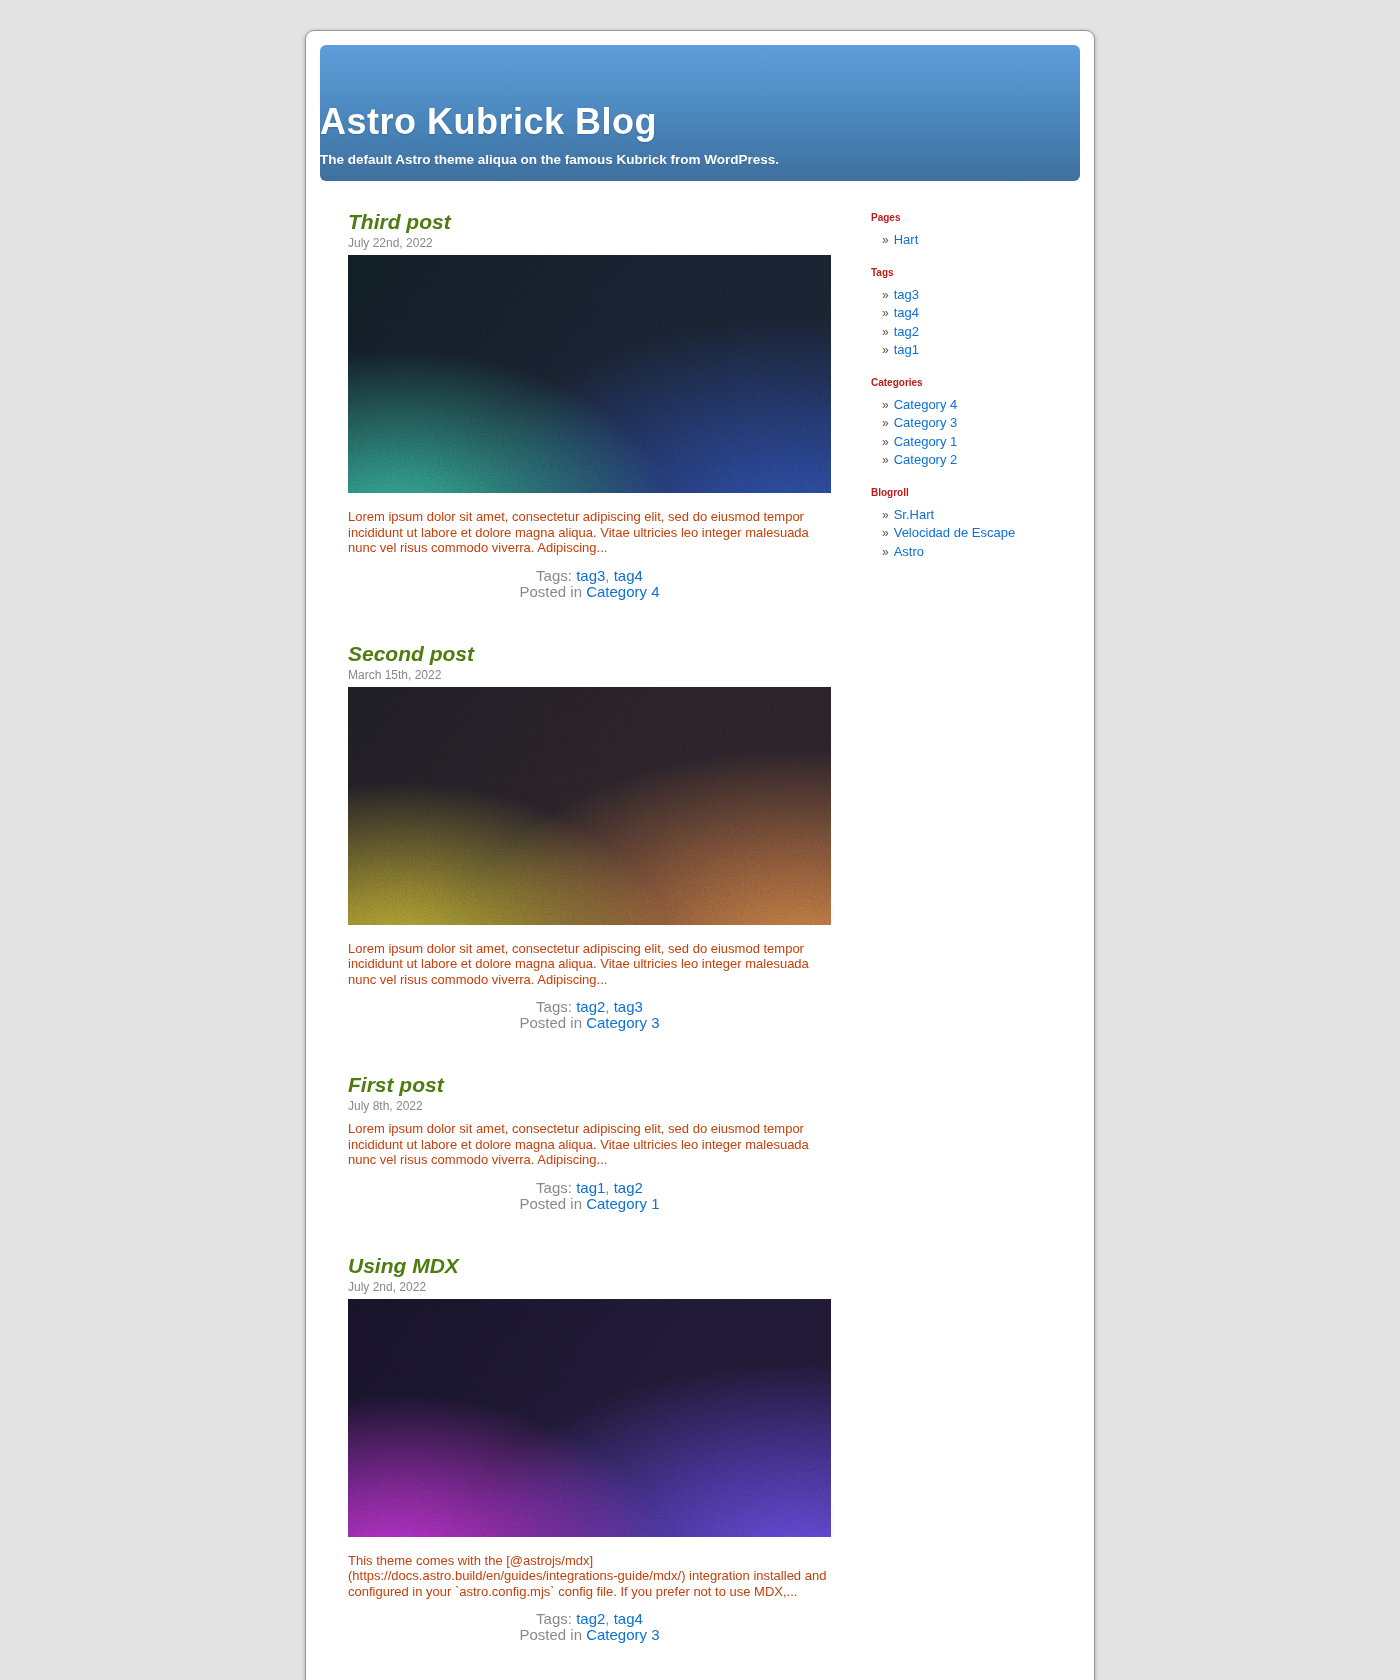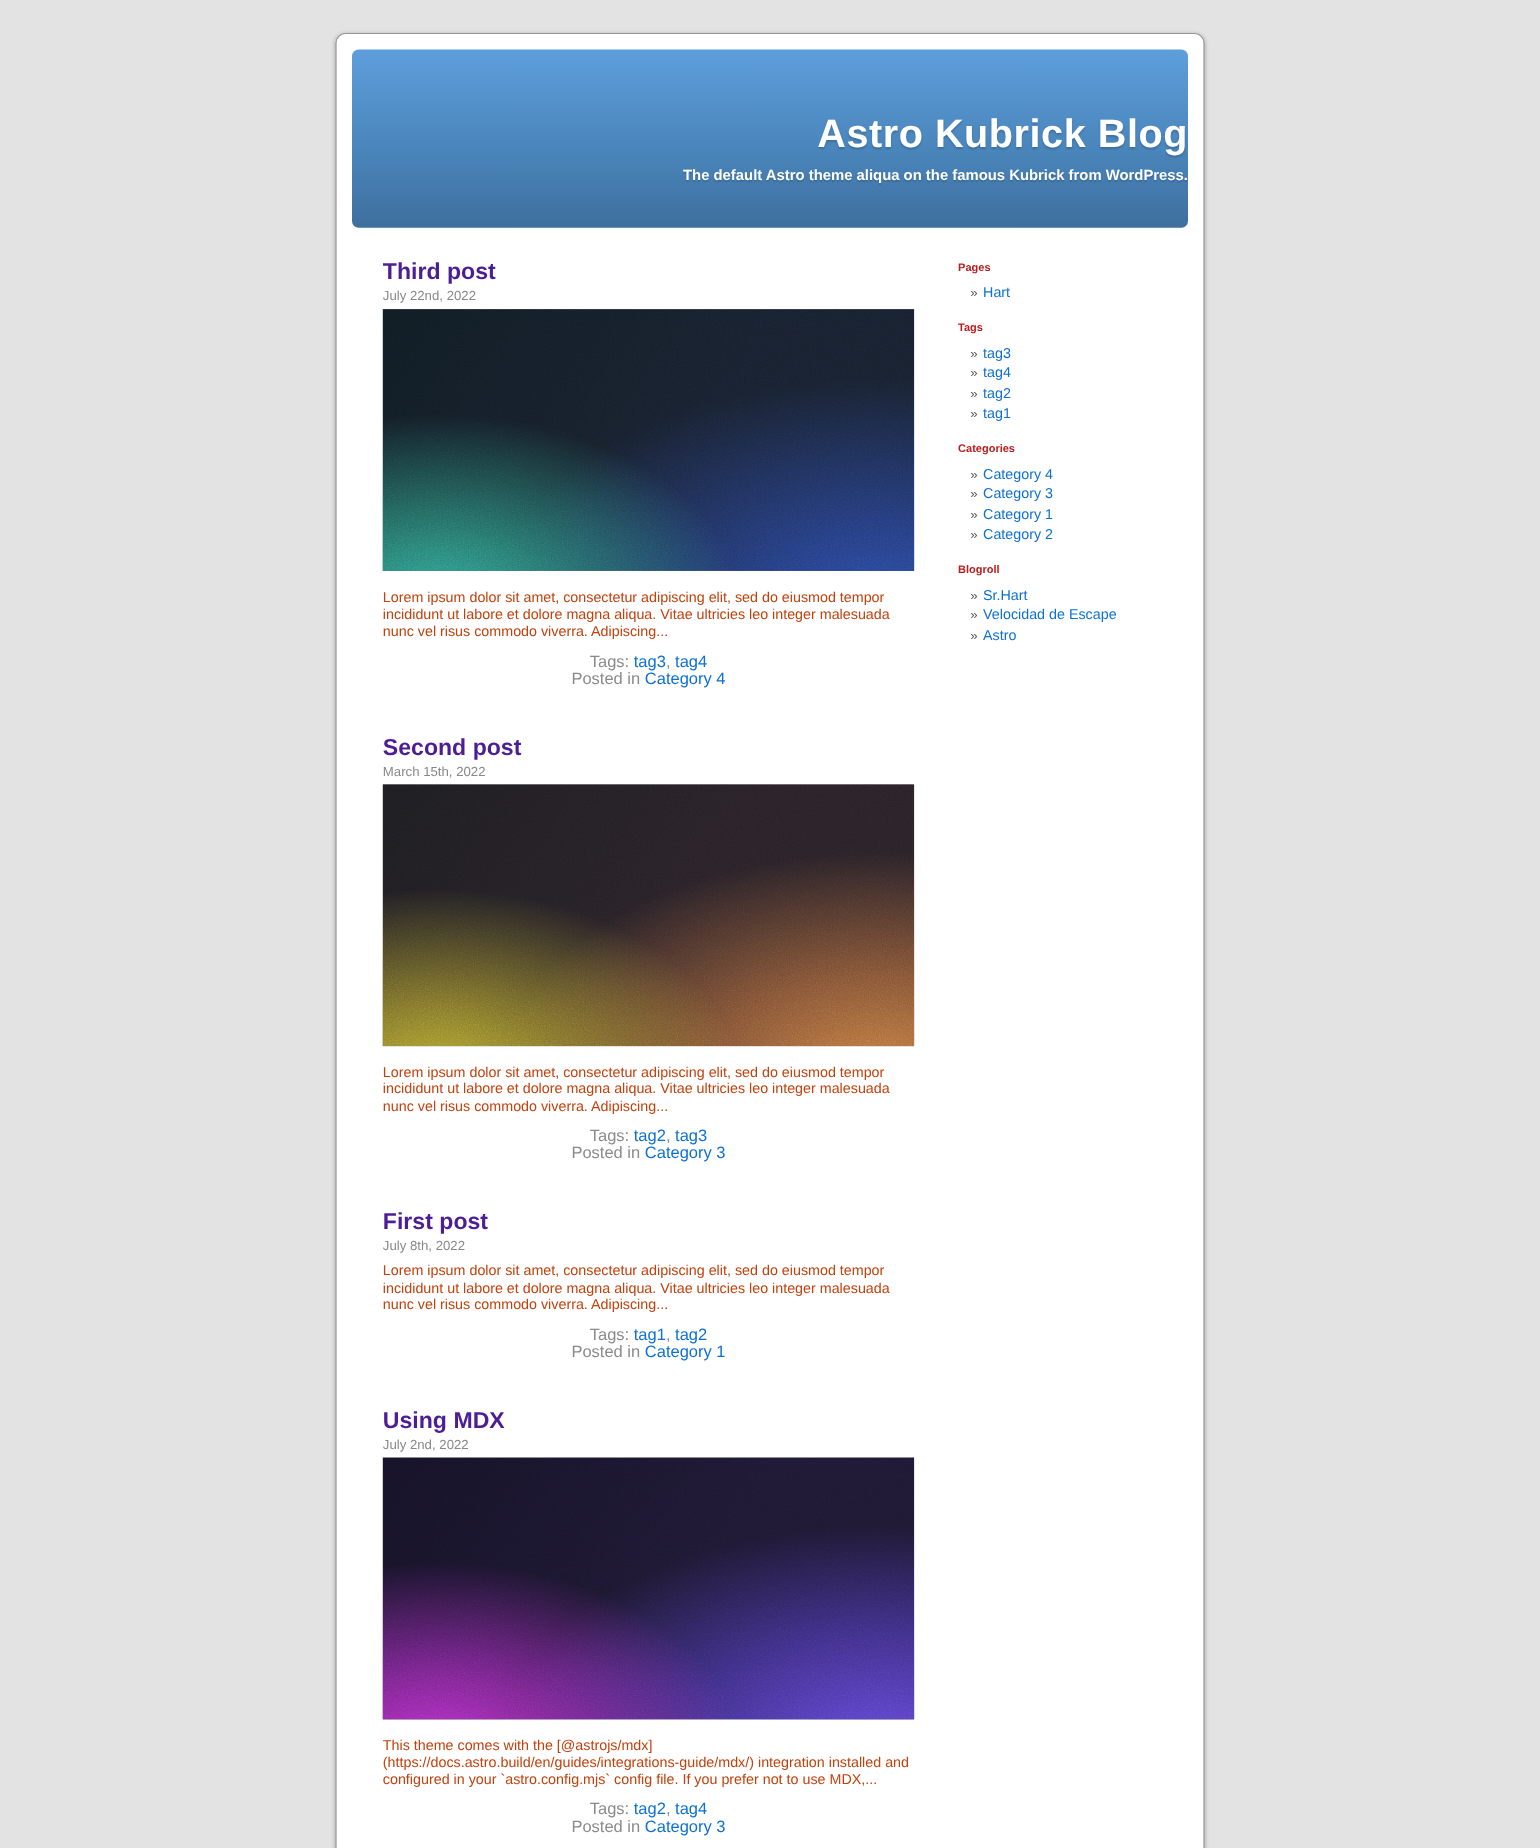--- a/index.html
+++ b/index.html
@@ -14,24 +14,24 @@
     width: 790px;
     margin: 30px auto 0;
     min-height: 1720px;
     background: #ffffff;
     border: 1px solid #979797;
     border-radius: 9px;
     box-shadow: 0 1px 4px rgba(0,0,0,0.28);
   }
   .masthead {
     margin: 14px;
-    height: 162px;
+    height: 136px;
     border-radius: 6px;
     background: linear-gradient(180deg, #5e9edb 0%, #4a86bc 55%, #3e6f9e 100%);
-    text-align: right;
+    text-align: left;
     color: #ffffff;
     padding-top: 56px;
   }
   .masthead h1 {
     margin: 0;
     font-size: 36px;
     font-weight: bold;
     letter-spacing: 0.5px;
     text-shadow: 0 1px 2px rgba(0,0,0,0.18);
     cursor: pointer;
@@ -46,22 +46,23 @@
     display: flex;
     padding: 15px 20px 0 42px;
   }
   main { width: 483px; flex: none; }
   .post { margin-bottom: 42px; }
   .post-title {
     margin: 0 0 2px;
     font-size: 21px;
     line-height: 24px;
     font-weight: bold;
-    color: #4c1d95;
+    color: #4d7c0f;
     cursor: pointer;
+    font-style: italic;
   }
   .post-date {
     font-size: 12px;
     line-height: 14px;
     color: #888888;
     margin-bottom: 5px;
   }
   .post-image {
     position: relative;
     width: 483px;

